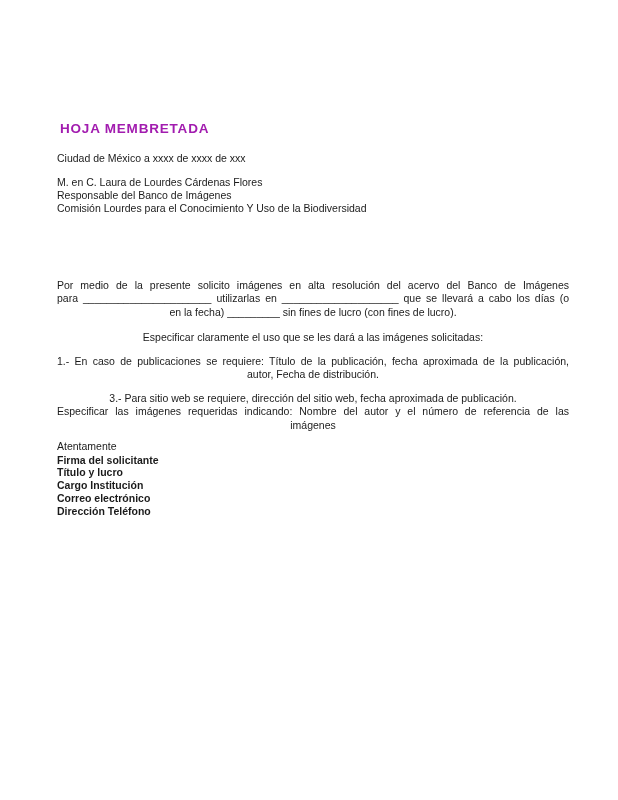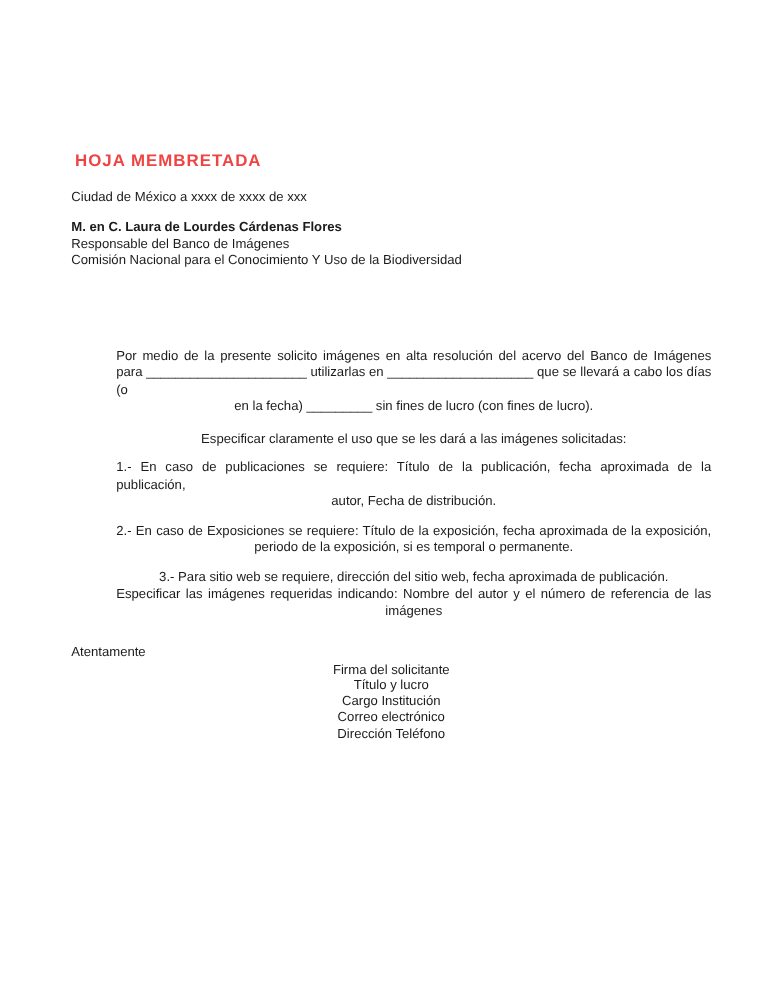--- a/index.html
+++ b/index.html
@@ -24,96 +24,90 @@
     font-size: 10.5px;
     line-height: 13.5px;
   }
   .letter-heading {
     margin: 120px 0 0 0;
     padding-left: 3px;
     font-size: 13.5px;
     line-height: 18px;
     font-weight: bold;
     letter-spacing: 0.8px;
-    color: #ef4444;
+    color: #a21caf;
   }
   .date-line {
     margin-top: 14px;
   }
   .recipient {
     margin-top: 10px;
     line-height: 13px;
   }
   .recipient .name {
-    font-weight: bold;
+    font-weight: normal;
   }
   .para {
     margin-top: 12px;
-    margin-left: 36px;
   }
   .para.first-body {
     margin-top: 64px;
   }
   .para.tight-list {
     margin-top: 10px;
   }
   .para.resolution {
     margin-top: 6px;
   }
   .line {
     text-align: center;
   }
   .line.just {
     text-align: justify;
     text-align-last: justify;
   }
   .closing-block {
-    margin-top: 20px;
+    margin-top: 8px;
   }
   .signature-lines {
     line-height: 12.8px;
-    font-weight: normal;
-    text-align: center;
+    font-weight: bold;
   }
 </style>
 </head>
 <body>
 
 <div class="page">
   <div class="content">
 
     <div class="letter-heading">HOJA MEMBRETADA</div>
 
     <div class="date-line">Ciudad de México a xxxx de xxxx de xxx</div>
 
     <div class="recipient">
       <div class="name">M. en C. Laura de Lourdes Cárdenas Flores</div>
       <div>Responsable del Banco de Imágenes</div>
-      <div>Comisión Nacional para el Conocimiento Y Uso de la Biodiversidad</div>
+      <div>Comisión Lourdes para el Conocimiento Y Uso de la Biodiversidad</div>
     </div>
 
     <div class="para first-body">
       <div class="line just">Por medio de la presente solicito imágenes en alta resolución del acervo del Banco de Imágenes</div>
       <div class="line just">para ______________________ utilizarlas en ____________________ que se llevará a cabo los días (o</div>
       <div class="line">en la fecha) _________ sin fines de lucro (con fines de lucro).</div>
     </div>
 
     <div class="para">
       <div class="line">Especificar claramente el uso que se les dará a las imágenes solicitadas:</div>
     </div>
 
     <div class="para tight-list">
       <div class="line just">1.- En caso de publicaciones se requiere: Título de la publicación, fecha aproximada de la publicación,</div>
       <div class="line">autor, Fecha de distribución.</div>
     </div>
 
-    <div class="para tight-list">
-      <div class="line just">2.- En caso de Exposiciones se requiere: Título de la exposición, fecha aproximada de la exposición,</div>
-      <div class="line">periodo de la exposición, si es temporal o permanente.</div>
-    </div>
 
     <div class="para tight-list">
       <div class="line">3.- Para sitio web se requiere, dirección del sitio web, fecha aproximada de publicación.</div>
       <div class="line just">Especificar las imágenes requeridas indicando: Nombre del autor y el número de referencia de las</div>
       <div class="line">imágenes</div>
     </div>
 
 
     <div class="closing-block">
       <div>Atentamente</div>

